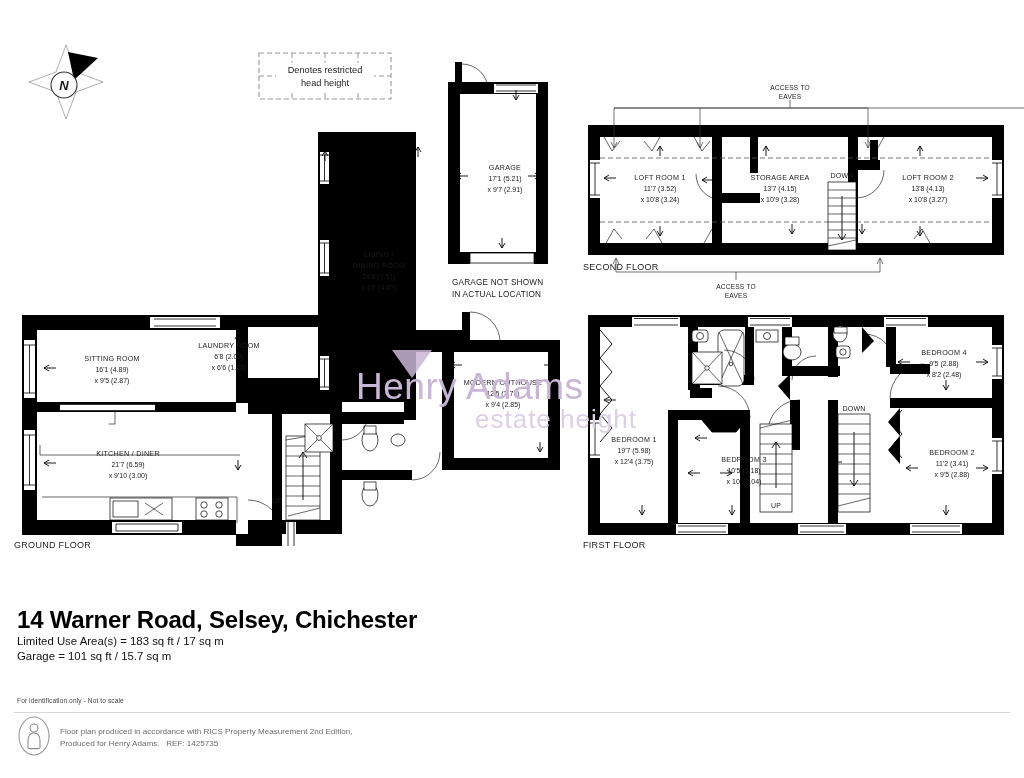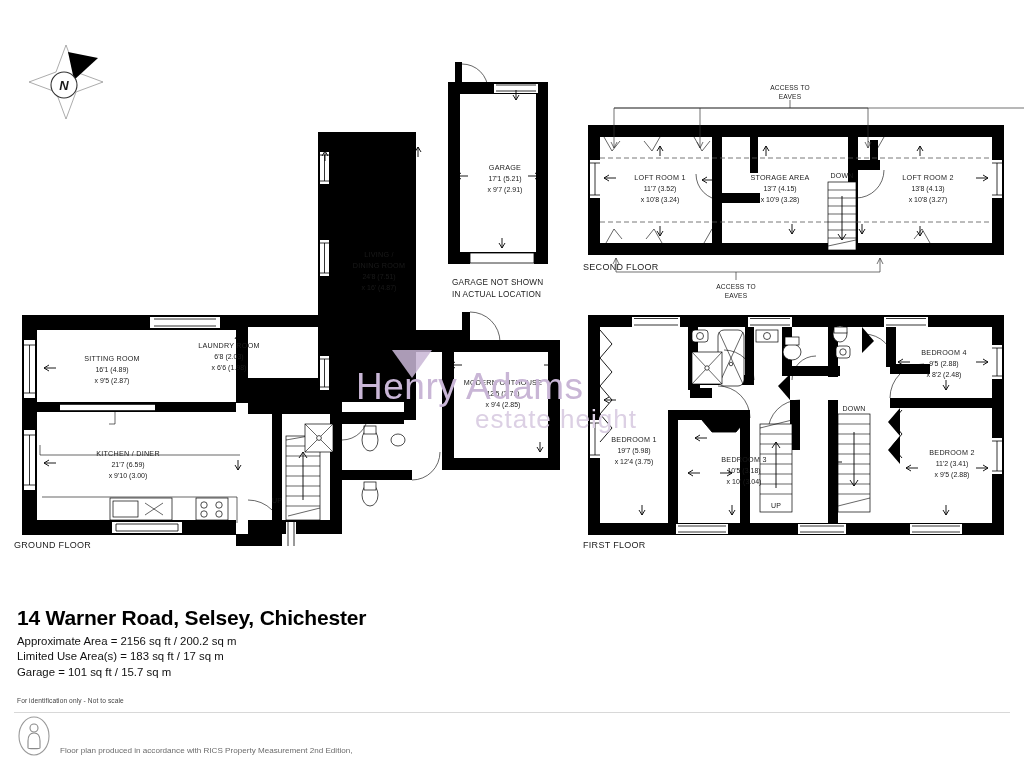--- a/index.html
+++ b/index.html
@@ -16,25 +16,25 @@
   .stairlbl{font-size:7px;letter-spacing:.2px;}
   .legendtxt{font-size:9.2px;fill:#222;}
   .wall{fill:#000;}
   .winline{stroke:#000;stroke-width:.8;fill:none;}
   .thin{stroke:#000;stroke-width:.9;fill:none;}
   .thin6{stroke:#000;stroke-width:.6;fill:none;}
   .dashline{stroke:#555;stroke-width:.8;fill:none;stroke-dasharray:5 3;}
   .leader{stroke:#333;stroke-width:.7;fill:none;}
   .fix{stroke:#000;stroke-width:.7;fill:#fff;}
   .compassline{stroke:#888;stroke-width:.7;fill:#fff;}
-  #title{position:absolute;left:17px;top:606px;font-size:21px;font-weight:bold;
+  #title{position:absolute;left:17px;top:606px;font-size:24px;font-weight:bold;
          letter-spacing:-.2px;color:#000;}
   #areas{position:absolute;left:17px;top:634px;font-size:11.4px;line-height:15.4px;color:#111;}
   #idonly{position:absolute;left:17px;top:697px;font-size:6.6px;color:#444;letter-spacing:.1px;}
-  #footwrap{position:absolute;left:17px;top:716px;width:620px;display:flex;gap:9px;align-items:flex-end;}
+  #footwrap{position:absolute;left:17px;top:716px;width:620px;display:flex;gap:9px;align-items:center;}
   #foottext{font-size:8.1px;line-height:11.4px;color:#6b6b6b;padding-top:3px;}
   #foottext .ln{white-space:pre;}
   hr.sep{position:absolute;left:14px;top:712px;width:996px;height:0;border:0;
          border-top:1px solid #d8d8d8;margin:0;}
   .wm{position:absolute;pointer-events:none;user-select:none;}
   #wm1{left:340px;top:366px;font-size:37px;color:#c9b6d6;letter-spacing:.5px;margin-left:16px;}
   #wm2{left:475px;top:404px;font-size:26px;color:#dcd0e4;letter-spacing:1px;}
   #wmtri{left:390px;top:348px;}
   #legendbox{position:absolute;left:258px;top:52px;width:134px;height:48px;}
 </style>
@@ -438,41 +438,51 @@
       <text class="lbl roomdim" x="944" y="377" text-anchor="middle">x 8'2 (2.48)</text>
 
       <text class="lbl roomname" x="952" y="455" text-anchor="middle">BEDROOM 2</text>
       <text class="lbl roomdim" x="952" y="466" text-anchor="middle">11'2 (3.41)</text>
       <text class="lbl roomdim" x="952" y="477" text-anchor="middle">x 9'5 (2.88)</text>
 
       <text class="lbl floorlbl" x="583" y="548">FIRST FLOOR</text>
     </g>
   </svg>
 
+  <div id="legendbox">
+    <svg width="134" height="48">
+      <rect x="1" y="1" width="132" height="46" fill="none" stroke="#9a9a9a" stroke-width="1.1" stroke-dasharray="5 3"></rect>
+      <path d="M34,1 V47 M67,1 V47 M100,1 V47" stroke="#9a9a9a" stroke-width="1" stroke-dasharray="5 3"></path>
+      <path d="M1,24 H133" stroke="#9a9a9a" stroke-width="1" stroke-dasharray="5 3"></path>
+      <rect x="18" y="11" width="98" height="27" fill="#fff"></rect>
+      <text class="lbl legendtxt" x="67" y="21" text-anchor="middle">Denotes restricted</text>
+      <text class="lbl legendtxt" x="67" y="34" text-anchor="middle">head height</text>
+    </svg>
+  </div>
 
   <svg class="wm" id="wmtri" width="44" height="34">
     <path d="M2,2 L42,2 L22,30 Z" fill="#c9b6d6" opacity="0.85"></path>
   </svg>
   <div class="wm" id="wm1">Henry Adams</div>
   <div class="wm" id="wm2">estate height</div>
 
   <div id="title">14 Warner Road, Selsey, Chichester</div>
   <div id="areas">
-    <div>Approximate Area = 2156 sq ft / 200.2 sq m</div>
     <div>Limited Use Area(s) = 183 sq ft / 17 sq m</div>
     <div>Garage = 101 sq ft / 15.7 sq m</div>
   </div>
   <div id="idonly">For identification only - Not to scale</div>
 
   <hr class="sep">
 
   <div id="footwrap">
     <svg width="34" height="40">
       <ellipse cx="17" cy="20" rx="15" ry="19" fill="none" stroke="#9a9a9a" stroke-width="1.1"></ellipse>
       <circle cx="17" cy="12" r="4" fill="none" stroke="#8a8a8a" stroke-width="1.1"></circle>
       <path d="M17,17 C12,17 11,21 11,25 L11,32 C11,33 23,33 23,32 L23,25 C23,21 22,17 17,17 Z" fill="none" stroke="#8a8a8a" stroke-width="1.1"></path>
     </svg>
     <div id="foottext">
       <div class="ln">Floor plan produced in accordance with RICS Property Measurement 2nd Edition,</div>
+      <div class="ln">Produced for Henry Adams.   REF: 1425735</div>
     </div>
   </div>
 
 </div>
 
 </body></html>

